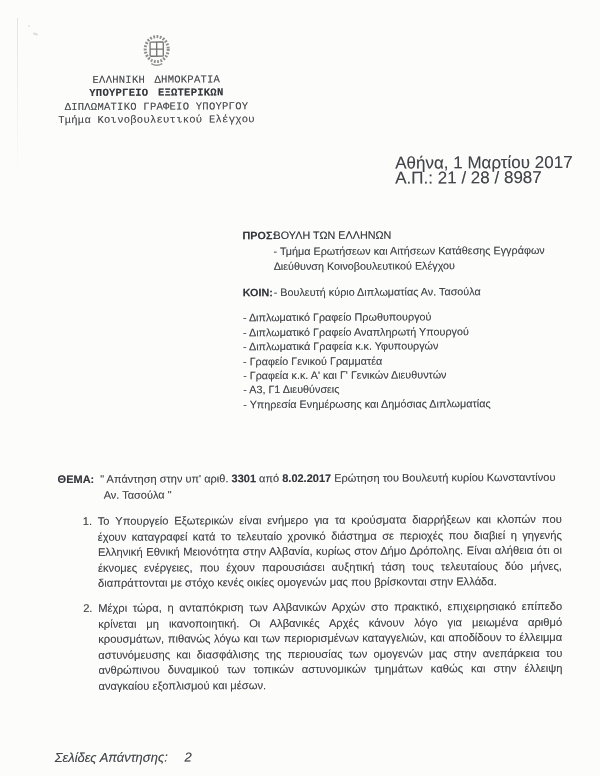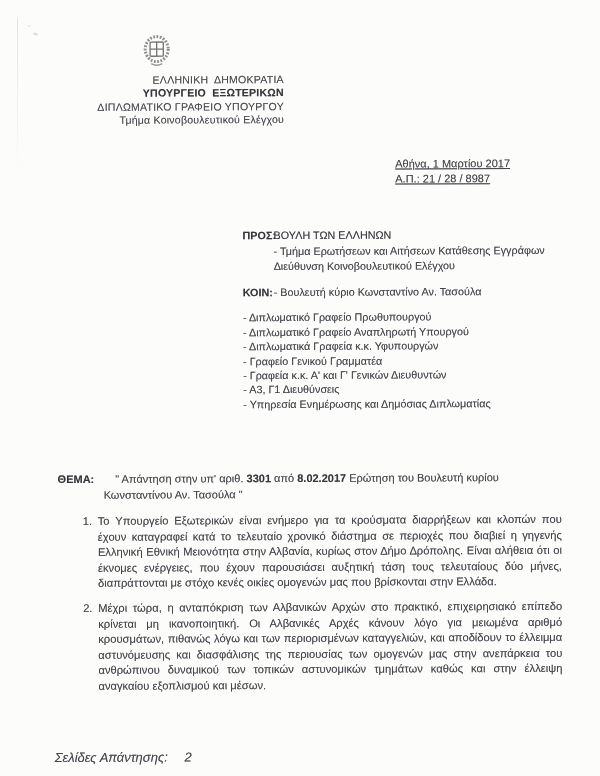--- a/index.html
+++ b/index.html
@@ -13,43 +13,43 @@
   }
   .scan { position:absolute; inset:0; transform:rotate(-0.25deg); transform-origin:50% 45%; }
 
   
   .edge-line { position:absolute; left:17px; top:18px; width:1px; height:160px;
     background:linear-gradient(#d7d7d4, rgba(215,215,212,0)); opacity:.7; }
   .speck1 { position:absolute; left:33px; top:33px; width:5px; height:2px; background:#c9c9c6; opacity:.6; border-radius:2px; transform:rotate(20deg); }
   .speck2 { position:absolute; left:28px; top:25px; width:2px; height:2px; background:#d2d2cf; opacity:.6; border-radius:50%; }
 
   
-  .letterhead { position:absolute; left:30px; top:34px; width:255px; text-align:right; }
+  .letterhead { position:absolute; left:30px; top:34px; width:255px; text-align:center;font-family:Liberation Mono, monospace; }
   .emblem { display:block; margin:0 auto 5px auto; }
   .lh-line { font-size:10.6px; line-height:13.4px; letter-spacing:0.2px; color:#4a4c50; }
   .lh-line.sp { word-spacing:3px; }
   .lh-line.bold { font-weight:700; color:#36383d; }
 
   
-  .dateblock { position:absolute; left:396px; top:157px; font-size:11px; line-height:14.8px; color:#43454a;text-decoration:underline; }
+  .dateblock { position:absolute; left:396px; top:157px; font-size:17px; line-height:14.8px; color:#43454a; }
 
   
   .addresses { position:absolute; left:243px; top:228px; font-size:10.8px; line-height:15.6px; color:#44464b; }
   .addr-row { display:flex; margin-bottom:10px; }
   .addr-label { width:31px; flex-shrink:0; font-weight:700; color:#35373c; }
   .bold { font-weight:400; color:#35373c; }
   .ed-items div { line-height:14.4px; }
 
   
   .subject {
     position:absolute; left:57px; top:470px; width:512px;
     font-size:11px; line-height:16.2px; color:#43454a;
     padding-left:46px; text-indent:-46px;
   }
-  .subject .lbl { font-weight:700; color:#35373c; margin-right:21px; }
+  .subject .lbl { font-weight:700; color:#35373c; margin-right:6px; }
   .subject b { font-weight:700; color:#35373c;text-align:right; }
 
   
   .bodytext { position:absolute; left:82px; top:513px; width:479px; font-size:11.2px; color:#44464b; }
   .para { display:flex; margin-bottom:9px; }
   .para-num { width:15px; flex-shrink:0; line-height:15.6px; }
   .para-text { flex:1; text-align:justify; line-height:15.6px; }
 
   
   .footer { position:absolute; left:53px; top:749px; font-size:13px; color:#45474c;font-style:italic; }
@@ -90,21 +90,21 @@
       <div class="addr-row">
         <div class="addr-label">ΠΡΟΣ:</div>
         <div class="addr-content">
           <div class="bold">ΒΟΥΛΗ ΤΩΝ ΕΛΛΗΝΩΝ</div>
           <div>- Τμήμα Ερωτήσεων και Αιτήσεων Κατάθεσης Εγγράφων</div>
           <div>Διεύθυνση Κοινοβουλευτικού Ελέγχου</div>
         </div>
       </div>
       <div class="addr-row">
         <div class="addr-label">ΚΟΙΝ:</div>
-        <div class="addr-content">- Βουλευτή κύριο Κωνσταντίνο Αν. Τασούλα</div>
+        <div class="addr-content">- Βουλευτή κύριο Διπλωματίας Αν. Τασούλα</div>
       </div>
       <div class="addr-row">
         <div class="addr-content ed-items">
           <div>- Διπλωματικό Γραφείο Πρωθυπουργού</div>
           <div>- Διπλωματικό Γραφείο Αναπληρωτή Υπουργού</div>
           <div>- Διπλωματικά Γραφεία κ.κ. Υφυπουργών</div>
           <div>- Γραφείο Γενικού Γραμματέα</div>
           <div>- Γραφεία κ.κ. Α' και Γ' Γενικών Διευθυντών</div>
           <div>- Α3, Γ1 Διευθύνσεις</div>
           <div>- Υπηρεσία Ενημέρωσης και Δημόσιας Διπλωματίας</div>

